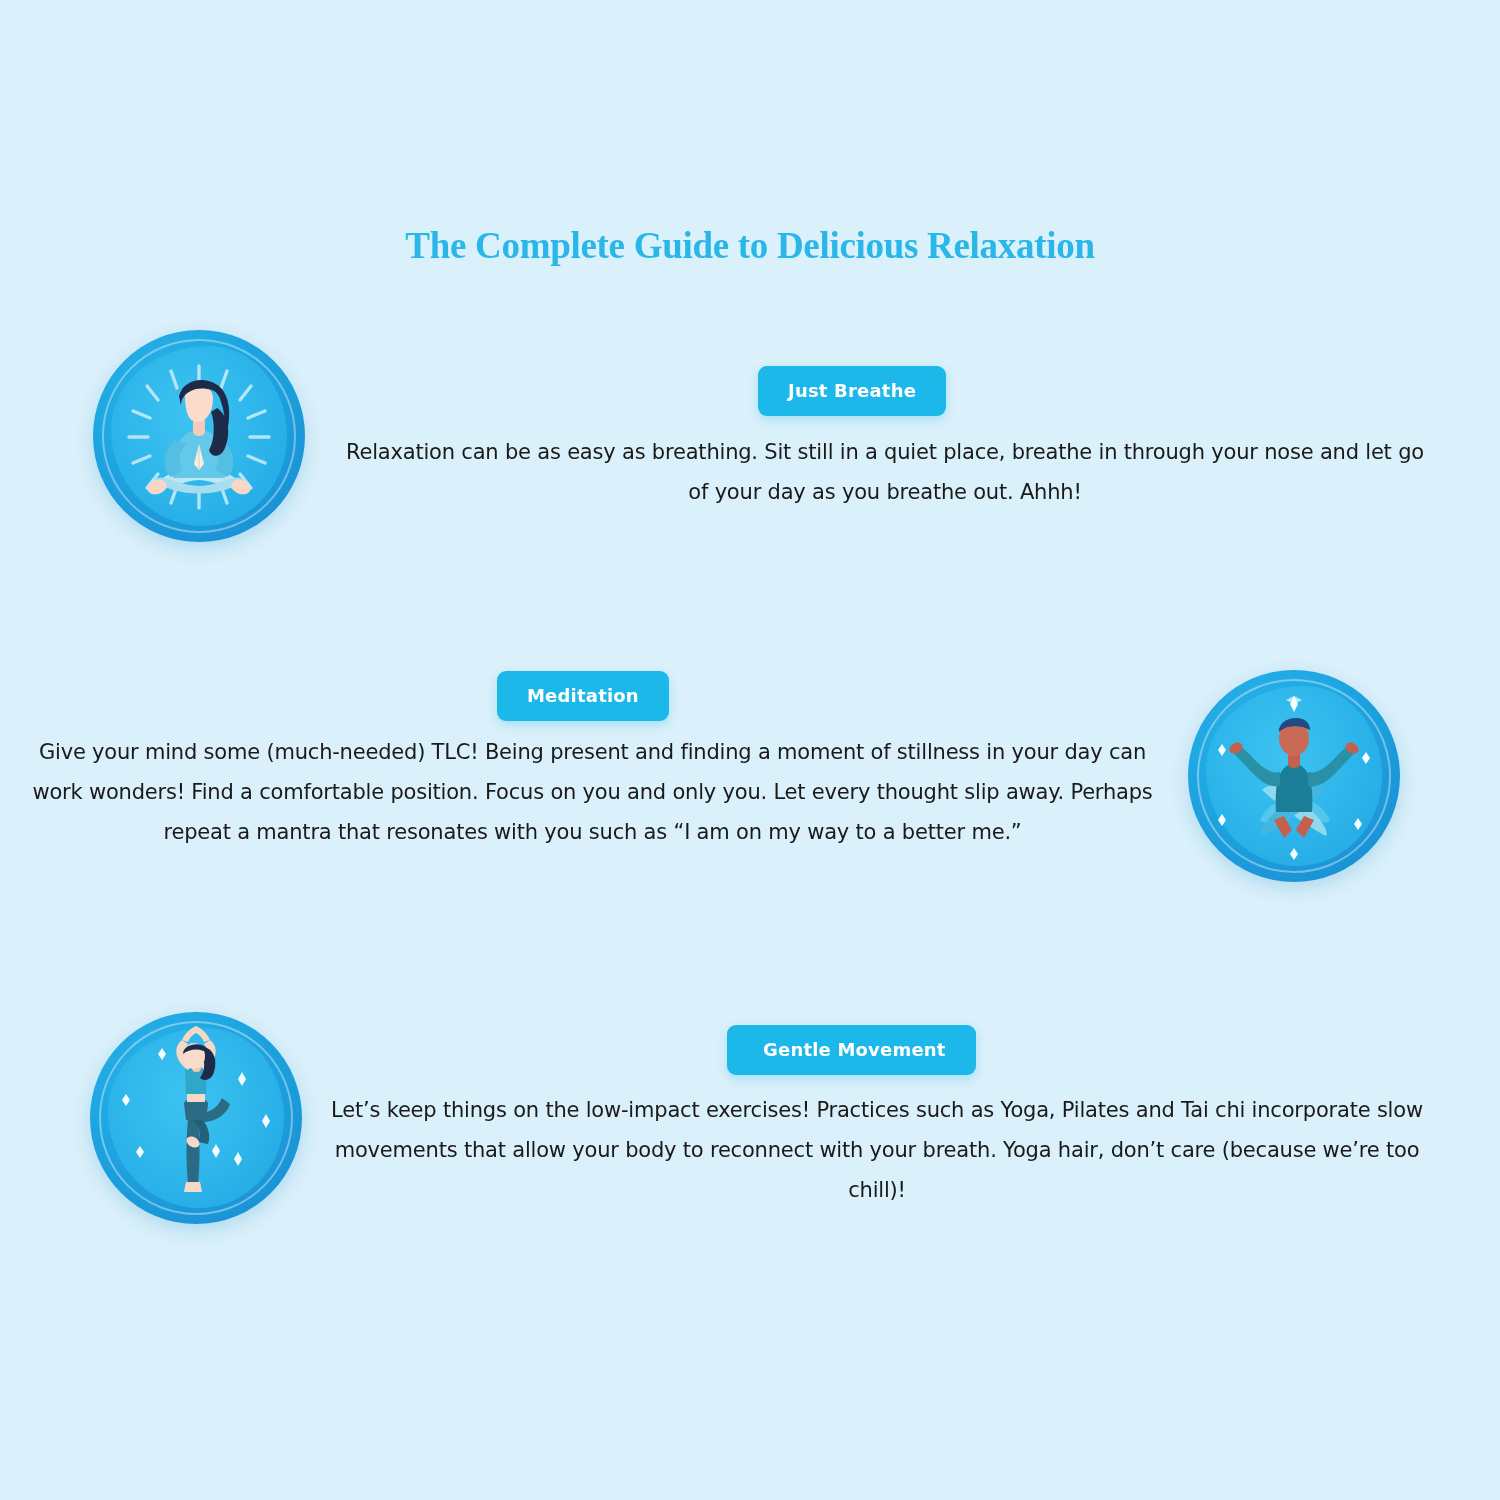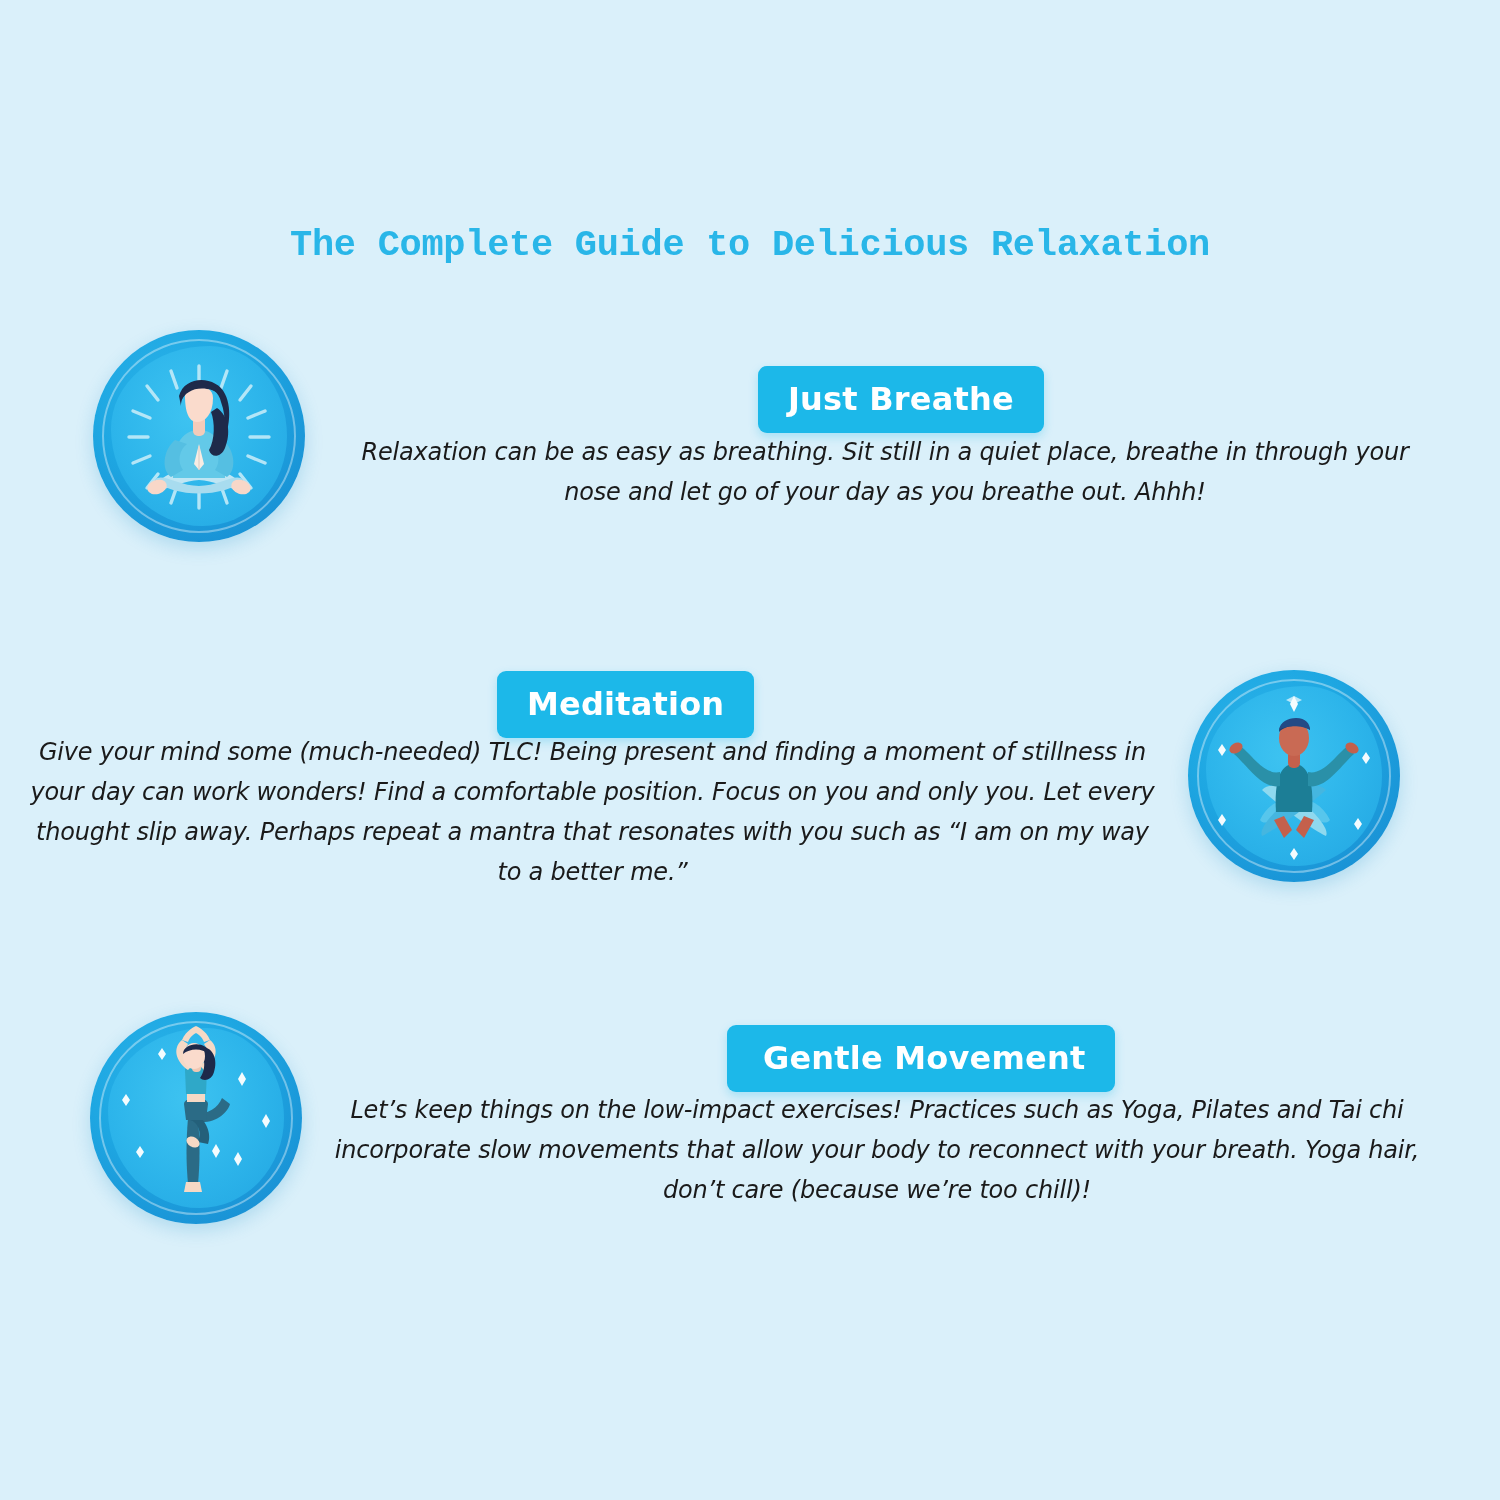--- a/index.html
+++ b/index.html
@@ -25,21 +25,21 @@
   .page-title {
     position: absolute;
     left: 0;
     top: 224px;
     width: 1500px;
     text-align: center;
     font-size: 37px;
     font-weight: bold;
     letter-spacing: -0.3px;
     color: #29b6e8;
-    font-family: Liberation Mono, monospace;
+    font-family: Liberation Serif, serif;
   }
 
   
   .section {
     position: absolute;
     left: 0;
     width: 1500px;
   }
   #section-breathe   { top: 320px; height: 260px; }
   #section-meditation{ top: 655px; height: 260px; }
@@ -78,42 +78,41 @@
   #illus-movement  { left: 90px;  top: 1012px; }
 
   
   .badge {
     position: absolute;
     display: inline-block;
     background: #1cb8e9;
     color: #ffffff;
     font-family: "DejaVu Sans", sans-serif;
     font-weight: bold;
-    font-size: 32px;
+    font-size: 18px;
     letter-spacing: 0.2px;
     border-radius: 9px;
     padding: 14px 30px 15px 30px;
     box-shadow: 0 4px 10px rgba(28,184,233,0.28);
     white-space: nowrap;
     text-align: left;
   }
   #badge-breathe    { left: 758px; top: 366px; }
   #badge-meditation { left: 497px; top: 671px; }
   #badge-movement   { left: 727px; top: 1025px; padding-left: 36px; }
 
   
   .body-text {
     position: absolute;
     color: #1a1a1a;
     font-family: "DejaVu Sans", sans-serif;
-    font-size: 24px;
+    font-size: 21px;
     line-height: 40px;
     text-align: center;
     letter-spacing: -0.2px;
-    font-style: italic;
   }
   #text-breathe    { left: 345px;  top: 432px; width: 1080px; }
   #text-meditation { left: 30px;   top: 732px; width: 1125px; }
   #text-movement   { left: 312px;  top: 1090px; width: 1130px; }
 </style>
 </head>
 <body>
 
 <div class="page">
 

